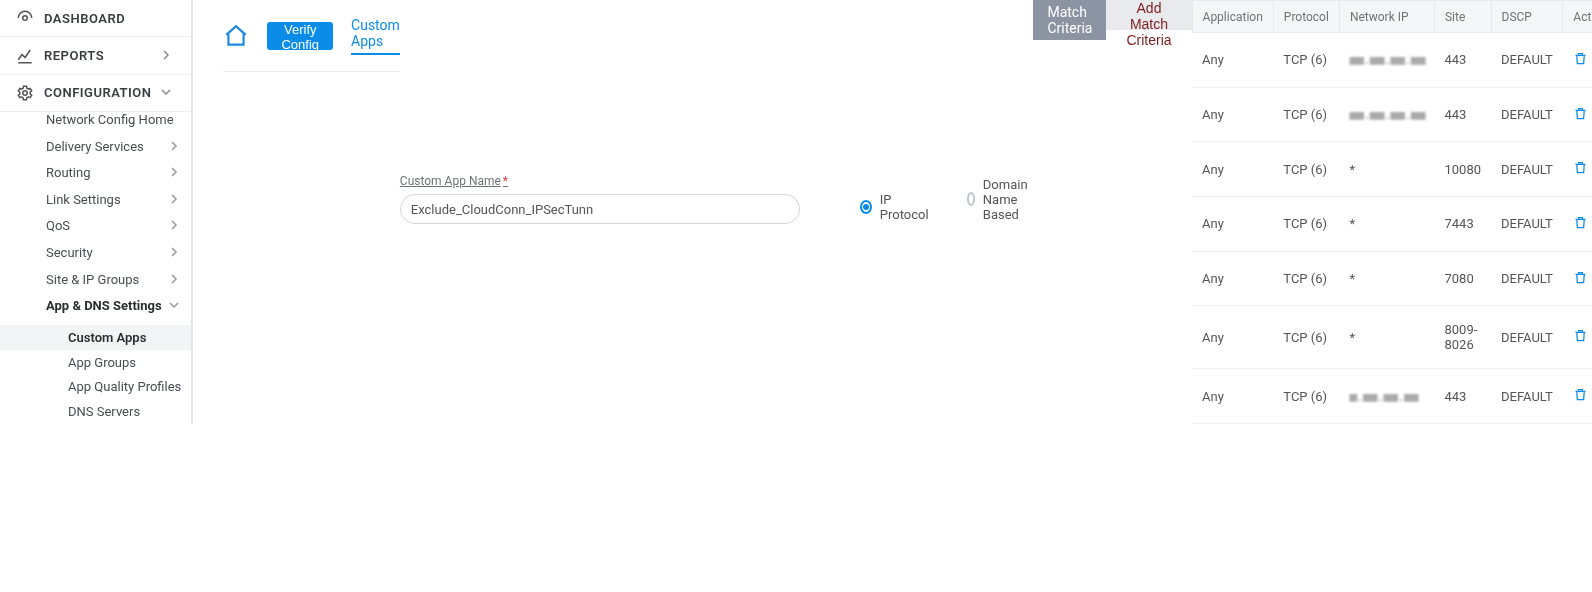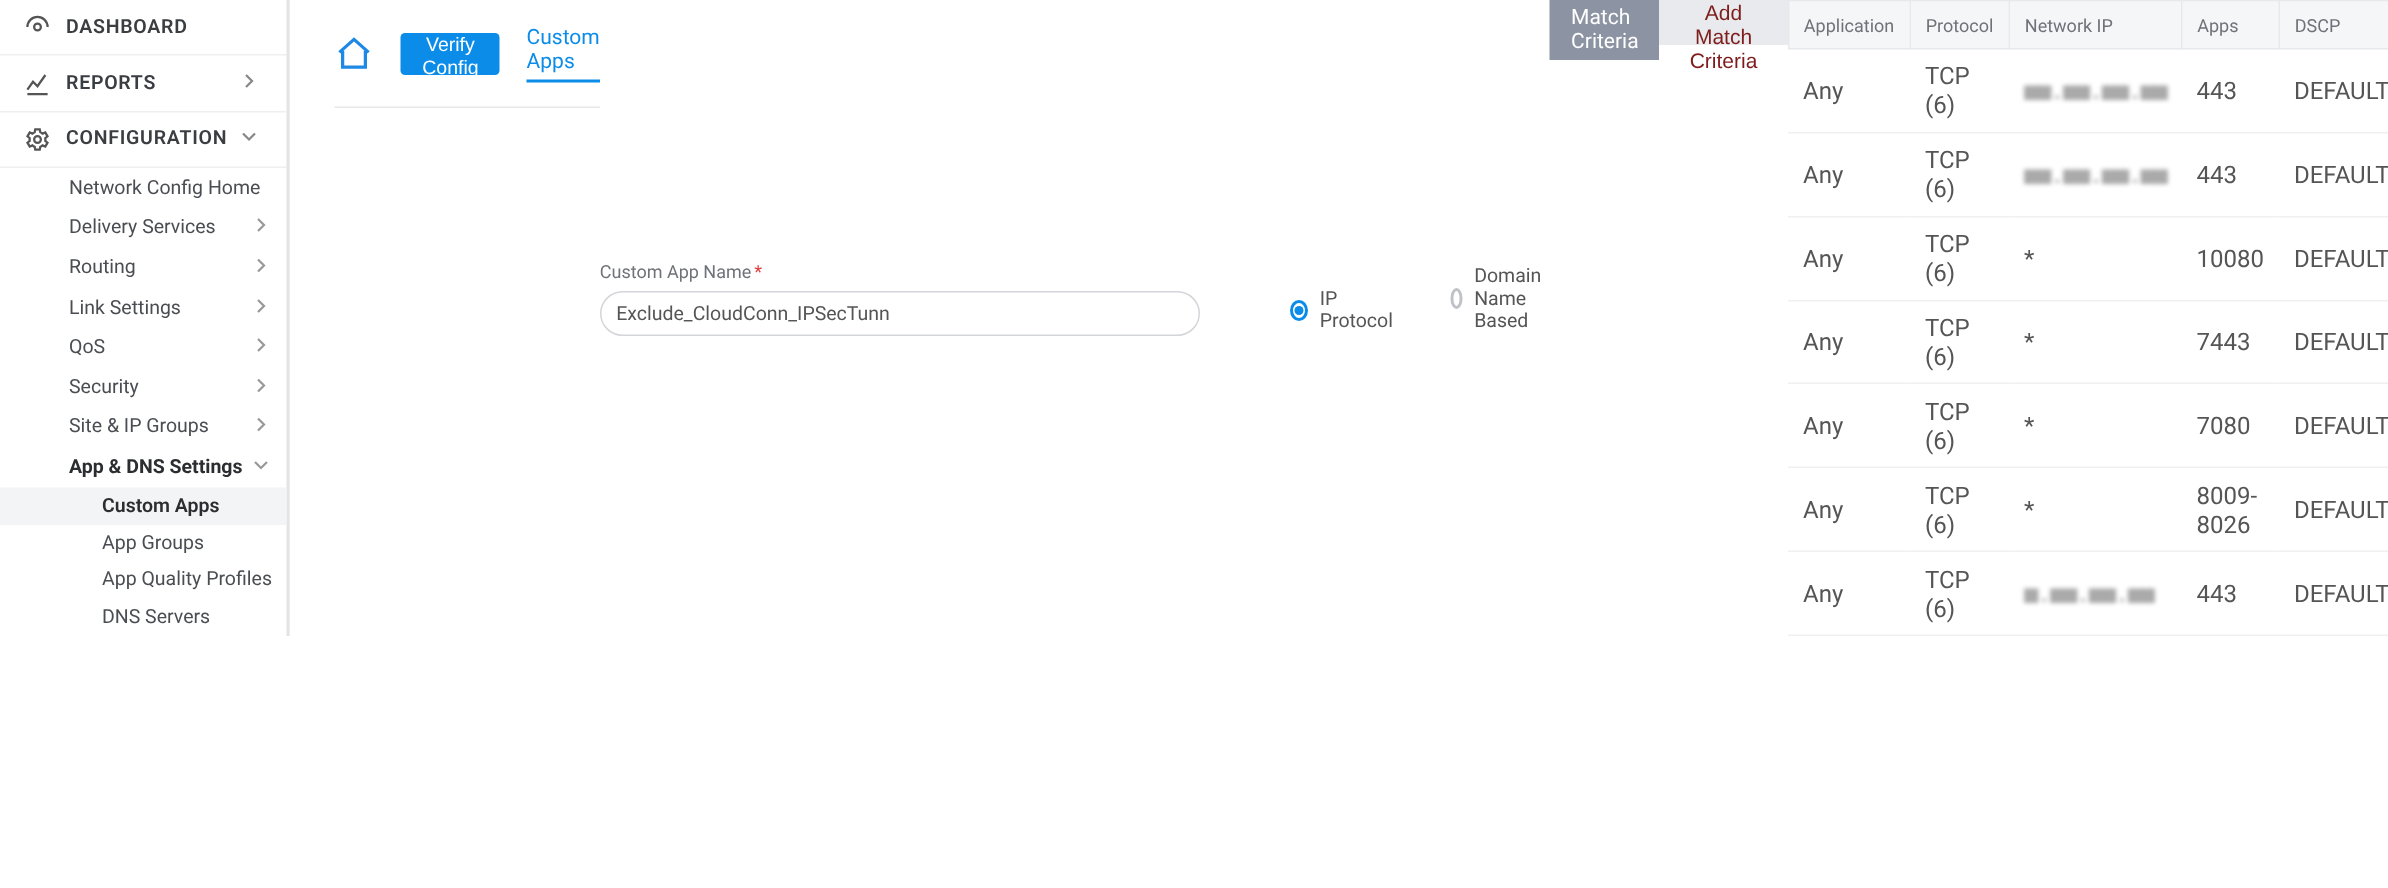--- a/index.html
+++ b/index.html
@@ -6,55 +6,55 @@
   html, body { margin: 0; padding: 0; font-family: -apple-system, "Segoe UI", Roboto, Arial, sans-serif; font-size: 13px; color: #333; background: #fff; width: 1592px; height: 592px; overflow: hidden; }
   .app { display: flex; width: 1592px; height: 424px; }
 
   
   .sidebar { width: 210px; background: #fff; border-right: 1px solid #e4e4e4; display: flex; flex-direction: column; }
   .nav-item { display: flex; align-items: center; height: 42px; padding: 0 16px; border-bottom: 1px solid #efefef; color: #555; gap: 10px; cursor: pointer; }
   .nav-item.major { font-weight: 600; letter-spacing: .5px; color: #3a3d41; }
   .nav-item .label { flex: 1; font-size: 13px; }
   .nav-item .icon { width: 18px; height: 18px; display: flex; align-items: center; justify-content: center; color: #555; }
   .nav-item .chevron { width: 14px; color: #888; }
-  .sub-item { display: flex; align-items: center; height: 30px; padding: 0 8px 0 46px; color: #4a4d52; gap: 6px; cursor: pointer; }
+  .sub-item { display: flex; height: 30px; padding: 0 8px 0 46px; color: #4a4d52; gap: 6px; cursor: pointer; }
   .sub-item .label { flex: 1; font-size: 13px; }
   .sub-item.bold .label { font-weight: 700; color: #2b2d30; }
   .sub-item .chevron { width: 14px; color: #999; }
   .sub-sub { display: flex; align-items: center; height: 28px; padding-left: 68px; color: #4a4d52; cursor: pointer; font-size: 13px; }
   .sub-sub.active { background: #f2f4f6; font-weight: 600; color: #2b2d30; }
 
   .scroll-gutter { width: 20px; background: #f3f3f3; border-right: 1px solid #e4e4e4; position: relative; }
   .scroll-thumb { position: absolute; left: 4px; right: 4px; top: 0; height: 390px; background: #d8d8d8; border-radius: 6px; }
 
   
   .main { flex: 1; display: flex; padding: 0 18px 0 30px; }
   .breadcrumb { display: flex; align-items: center; gap: 18px; height: 72px; border-bottom: 1px solid #e8e8e8; margin-bottom: 18px; }
   .home-btn { width: 30px; height: 30px; display: flex; align-items: center; justify-content: center; color: #1e88e5; }
   .verify-btn { background: #0c8ce9; color: #fff; border: none; border-radius: 3px; height: 28px; padding: 0 12px; font-size: 13px; cursor: pointer; }
   .bc-active { color: #0c8ce9; border-bottom: 2px solid #0c8ce9; padding-bottom: 4px; font-size: 14px; cursor: pointer; }
 
   .form-row { display: flex; align-items: center; gap: 60px; margin-bottom: 26px; }
   .field-group { }
-  .field-label { font-size: 12px; color: #6f7278; margin-bottom: 6px; }
+  .field-label { font-size: 12px; color: #6f7278; margin-bottom: 6px; text-decoration: underline; }
   .field-label .req { color: #e23b3b; margin-left: 2px; }
   .text-input { width: 400px; height: 30px; border: 1px solid #d3d5d9; border-radius: 15px; padding: 0 10px; font: inherit; color: #555; }
 
   .radio-row { display: flex; align-items: flex-end; gap: 36px; }
   .radio { display: flex; align-items: center; gap: 8px; color: #555; font-size: 13px; cursor: pointer; }
   .radio .dot { width: 14px; height: 14px; border-radius: 50%; border: 2px solid #bfc2c7; display: flex; align-items: center; justify-content: center; }
   .radio.selected .dot { border-color: #0c8ce9; }
   .radio.selected .dot::after { content: ""; width: 6px; height: 6px; background: #0c8ce9; border-radius: 50%; }
 
   .section-bar { background: #8c93a2; color: #fff; height: 40px; display: flex; align-items: center; padding: 0 14px; margin-bottom: 8px; font-size: 14px; }
   .add-btn { background: #e8eaed; border: none; height: 30px; padding: 0 20px; font-size: 14px; color: #7f1d1d; cursor: pointer; margin-bottom: 10px; }
 
   table { width: 100%; border-collapse: collapse; }
   thead th { text-align: left; font-weight: 400; color: #6f7278; background: #f5f6f8; height: 32px; padding: 0 10px; border: 1px solid #e8e9ec; font-size: 12px; }
-  tbody td { height: 27px; padding: 0 10px; border-bottom: 1px solid #eff0f2; color: #555; font-size: 16px; }
+  tbody td { height: 27px; padding: 0 10px; border-bottom: 1px solid #eff0f2; color: #555; font-size: 13px; }
   tbody td.blurred { color: #aaa; filter: blur(1.3px); font-family: monospace; letter-spacing: -1px; }
   td.actions { width: 70px; text-align: left; }
   .trash { color: #0c8ce9; cursor: pointer; display: inline-flex; }
 
   .btn-row { display: flex; gap: 14px; margin-top: 20px; }
   .btn { height: 30px; padding: 0 22px; border: none; border-radius: 2px; font-size: 14px; cursor: pointer; }
   .btn.cancel { background: #bef264; color: #333; }
   .btn.save { background: #0c8ce9; color: #fff; }
 
   .chev-right svg, .chev-down svg { width: 10px; height: 10px; }
@@ -195,21 +195,21 @@
 
     <div class="section-bar">Match Criteria</div>
     <button class="add-btn">Add Match Criteria</button>
 
     <table>
       <thead>
         <tr>
           <th>Application</th>
           <th>Protocol</th>
           <th>Network IP</th>
-          <th>Apps</th>
+          <th>Site</th>
           <th>DSCP</th>
           <th>Actions</th>
         </tr>
       </thead>
       <tbody id="rows">
           <tr>
             <td>Any</td>
             <td>TCP (6)</td>
             <td class="blurred">■■.■■.■■.■■</td>
             <td>443</td>

